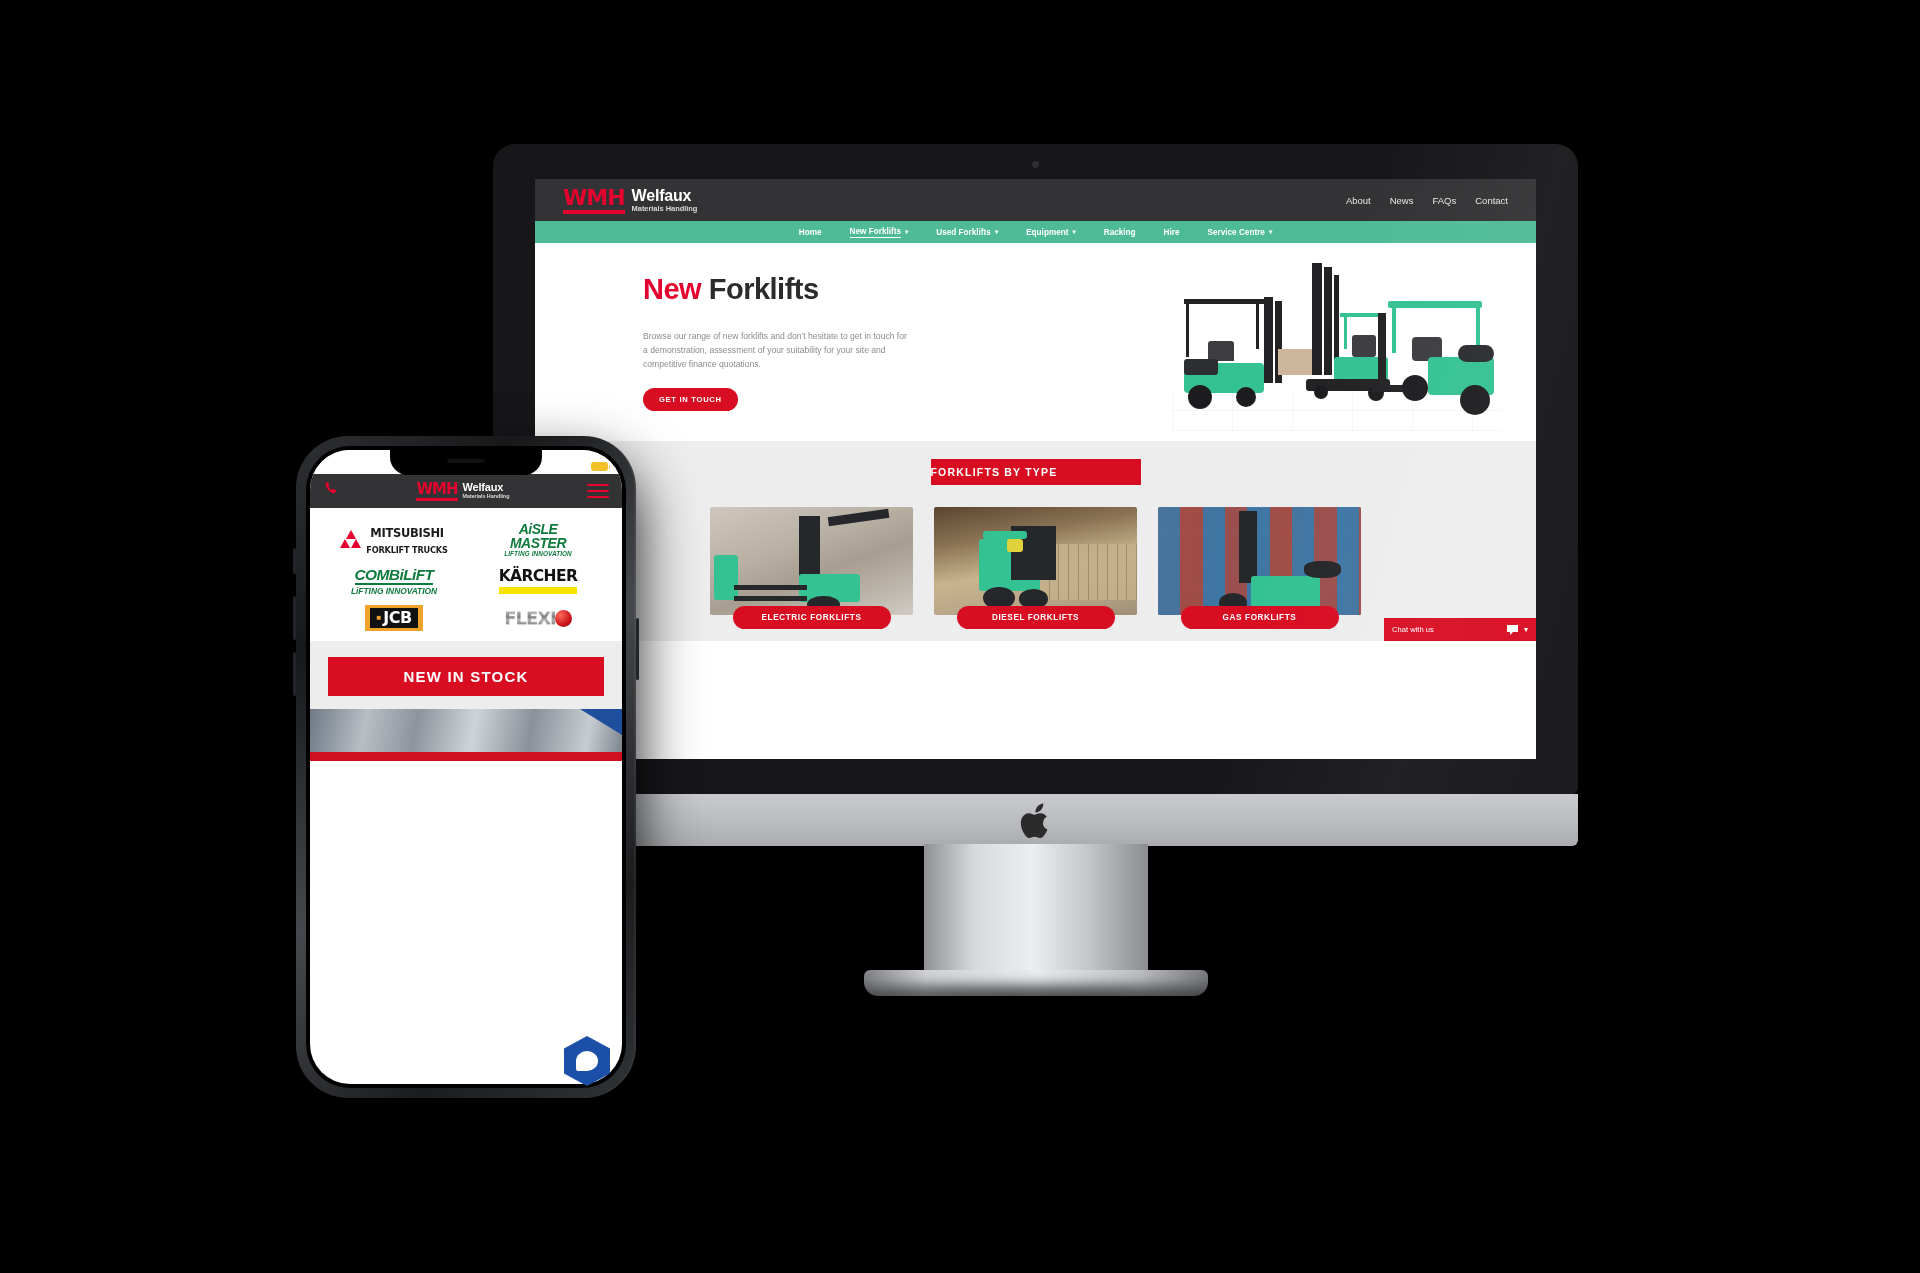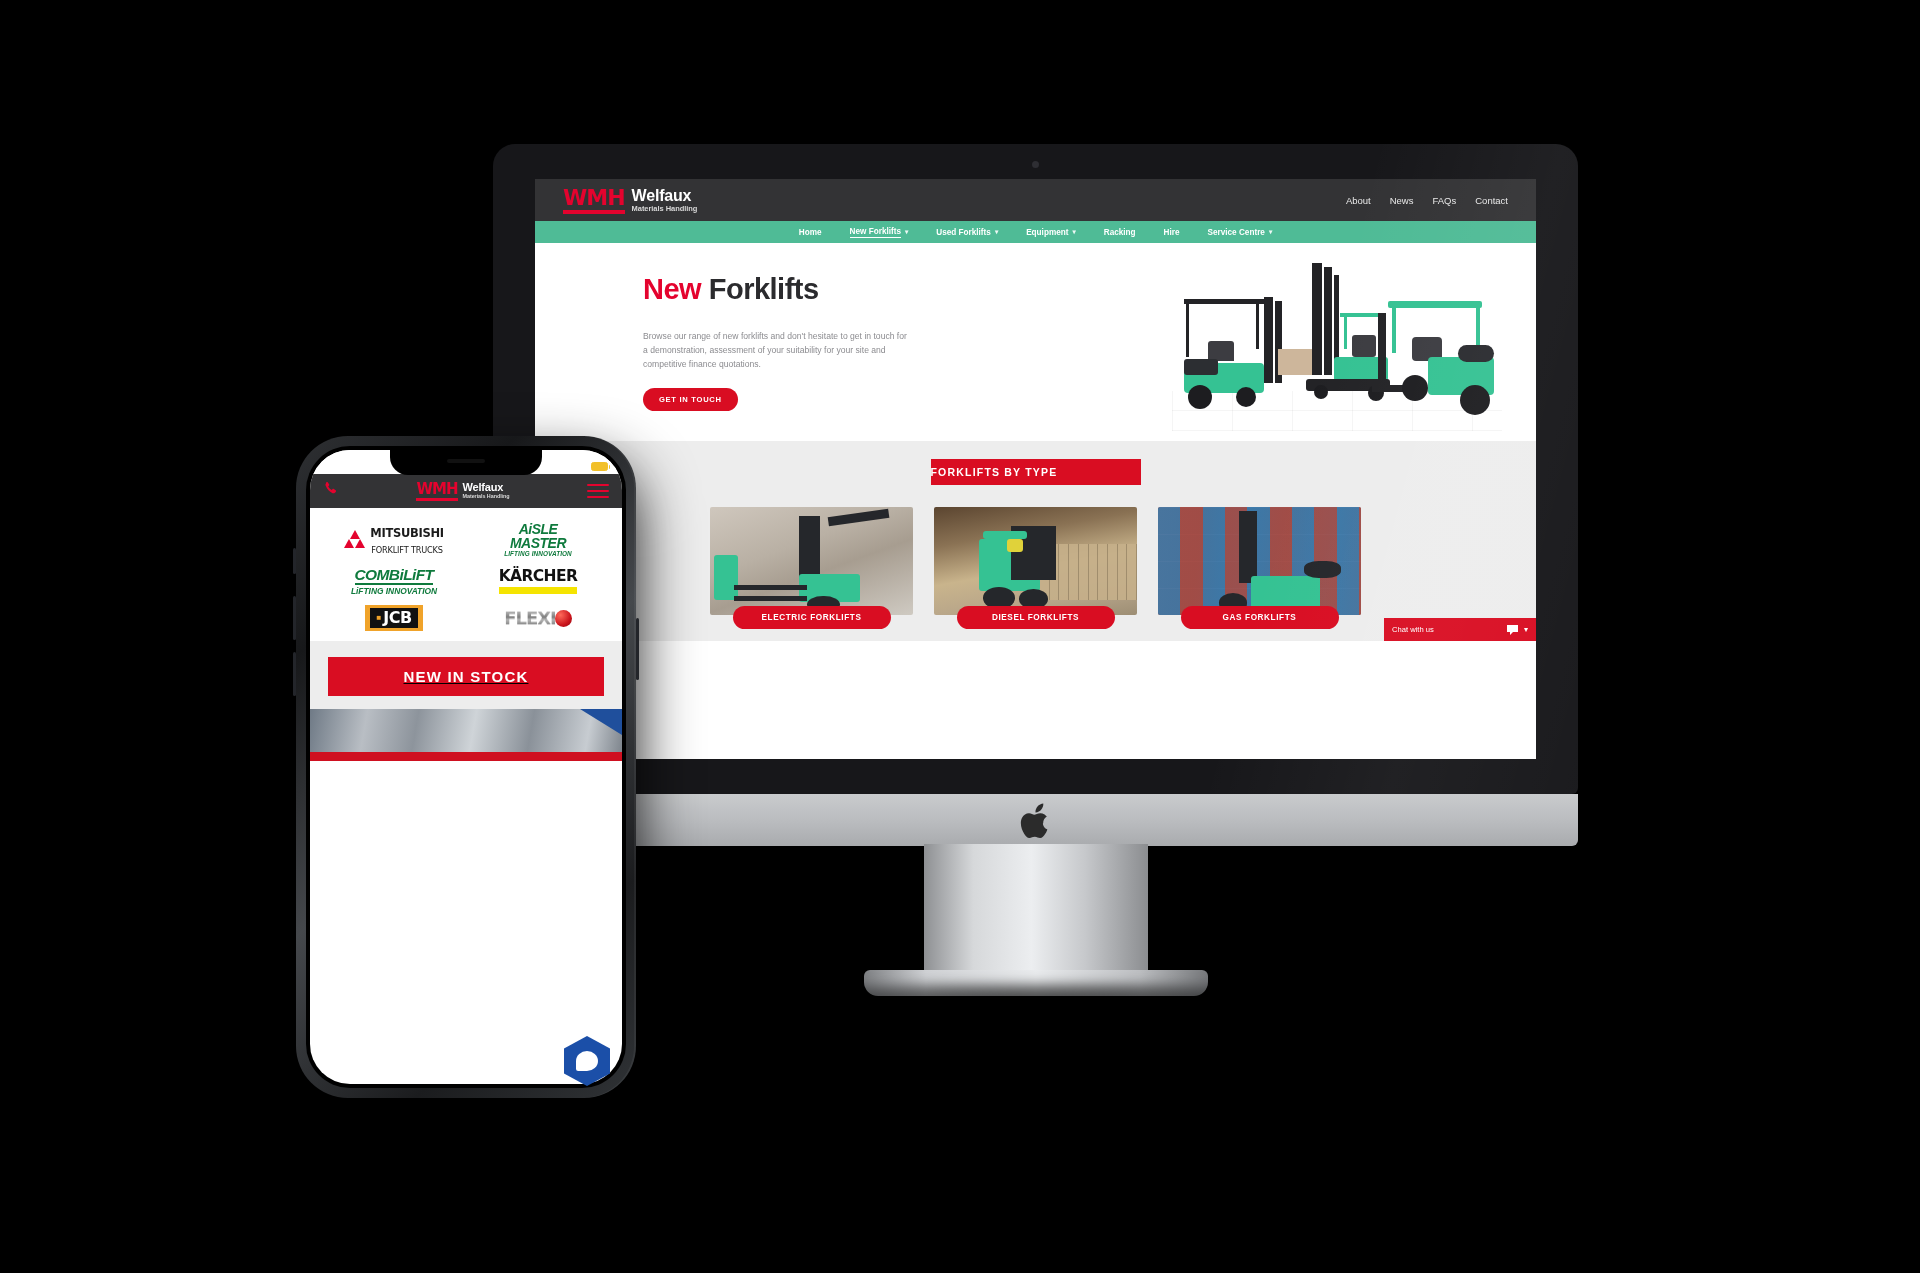--- a/index.html
+++ b/index.html
@@ -215,41 +215,41 @@
   .ph-brands { background:#fff; padding: 14px 16px 10px; }
   .brand-grid { display:grid; grid-template-columns:1fr 1fr; gap: 10px 8px; align-items:center; justify-items:center; }
   .brand { text-align:center; line-height:1; }
   .b-mitsu { display:flex; align-items:center; gap:4px; }
   .b-mitsu .tri { width:22px; height:20px; position:relative; }
   .b-mitsu .tri i { position:absolute; width:0; height:0; border-left:5.5px solid transparent; border-right:5.5px solid transparent; border-bottom:9px solid #e4032e; }
   .b-mitsu .tri i:nth-child(1){ left:5.5px; top:0; }
   .b-mitsu .tri i:nth-child(2){ left:0; top:9px; }
   .b-mitsu .tri i:nth-child(3){ left:11px; top:9px; }
   .b-mitsu .txt .l1 { font-size:11.5px; font-weight:900; color:#1b1b1b; letter-spacing:-.3px; font-family:"DejaVu Sans",sans-serif; }
-  .b-mitsu .txt .l2 { font-size:8.2px; font-weight:400; color:#1b1b1b; letter-spacing:-.2px; font-family:"DejaVu Sans",sans-serif; }
+  .b-mitsu .txt .l2 { font-size:8.2px; font-weight:700; color:#1b1b1b; letter-spacing:-.2px; font-family:"DejaVu Sans",sans-serif; }
   .b-aisle .l1 { font-size:14px; font-weight:900; font-style:italic; color:#0f7a3d; letter-spacing:-.5px; }
   .b-aisle .l2 { font-size:14px; font-weight:900; font-style:italic; color:#0f7a3d; letter-spacing:-.5px; }
   .b-aisle .l3 { font-size:6.4px; font-weight:700; font-style:italic; color:#0f7a3d; letter-spacing:.1px; margin-top:1px;}
   .b-combi .l1 { font-size:15.5px; font-weight:900; font-style:italic; color:#0f7a3d; letter-spacing:-.6px; border-bottom:2px solid #0f7a3d; display:inline-block;}
   .b-combi .l2 { font-size:8.4px; font-weight:700; font-style:italic; color:#0f7a3d; margin-top:2px; }
   .b-karcher .l1 { font-size:15.5px; font-weight:900; color:#111; letter-spacing:-.6px; font-family:"DejaVu Sans",sans-serif;}
   .b-karcher .bar { height:7px; background:#f5e400; margin-top:2px; }
   .b-jcb { background:#f0a32a; padding:3px 5px; display:inline-block; }
   .b-jcb .inner { background:#111; padding:2px 6px; display:flex; align-items:center; gap:2px; }
   .b-jcb .q { color:#f0a32a; font-size:8px; font-weight:900; }
   .b-jcb .l1 { color:#fff; font-size:16px; font-weight:900; letter-spacing:-.5px; font-family:"DejaVu Sans",sans-serif; }
   .b-flexi { display:flex; align-items:center; gap:1px; }
   .b-flexi .l1 { font-size:18px; font-weight:900; letter-spacing:-1px;
     background: linear-gradient(#fafafa,#9a9a9a 45%,#dcdcdc 60%,#8c8c8c);
     -webkit-background-clip:text; background-clip:text; color:transparent;
     text-shadow: 0 1px 0 rgba(0,0,0,.18); font-family:"DejaVu Sans",sans-serif; }
   .b-flexi .ball { width:17px; height:17px; border-radius:50%;
     background: radial-gradient(circle at 32% 30%, #ff6a5a, #c9131b 62%, #8c0a12); margin-left:-2px;}
 
-  .ph-stock { background:#ededed; padding: 16px 18px 13px; text-decoration: underline; }
+  .ph-stock { background:#ededed; padding: 16px 18px 13px; }
   .stock-btn { background:#d90d22; color:#fff; text-align:center; font-size:15px; font-weight:700; letter-spacing:1.2px; padding: 11px 0; }
   .ph-bottom { height: 52px; position:relative; overflow:hidden;
     background: linear-gradient(100deg,#6f7a86 0%,#b9bec4 18%,#8d949c 34%,#cfd4d8 52%,#8a9199 70%,#c7ccd1 88%,#7b828a 100%); }
   .ph-bottom .redbar { position:absolute; left:0; right:0; bottom:0; height:9px; background:#cf1020; }
   .ph-bottom .bluetri { position:absolute; right:0; top:0; width:0;height:0;
     border-left:42px solid transparent; border-top:26px solid #1f4f9c; }
   .ph-chat {
     position:absolute; right: 26px; bottom: 12px; width: 46px; height: 50px; z-index:4;
   }
   .hexa { width:46px; height:50px; background:#1b4fa8;

